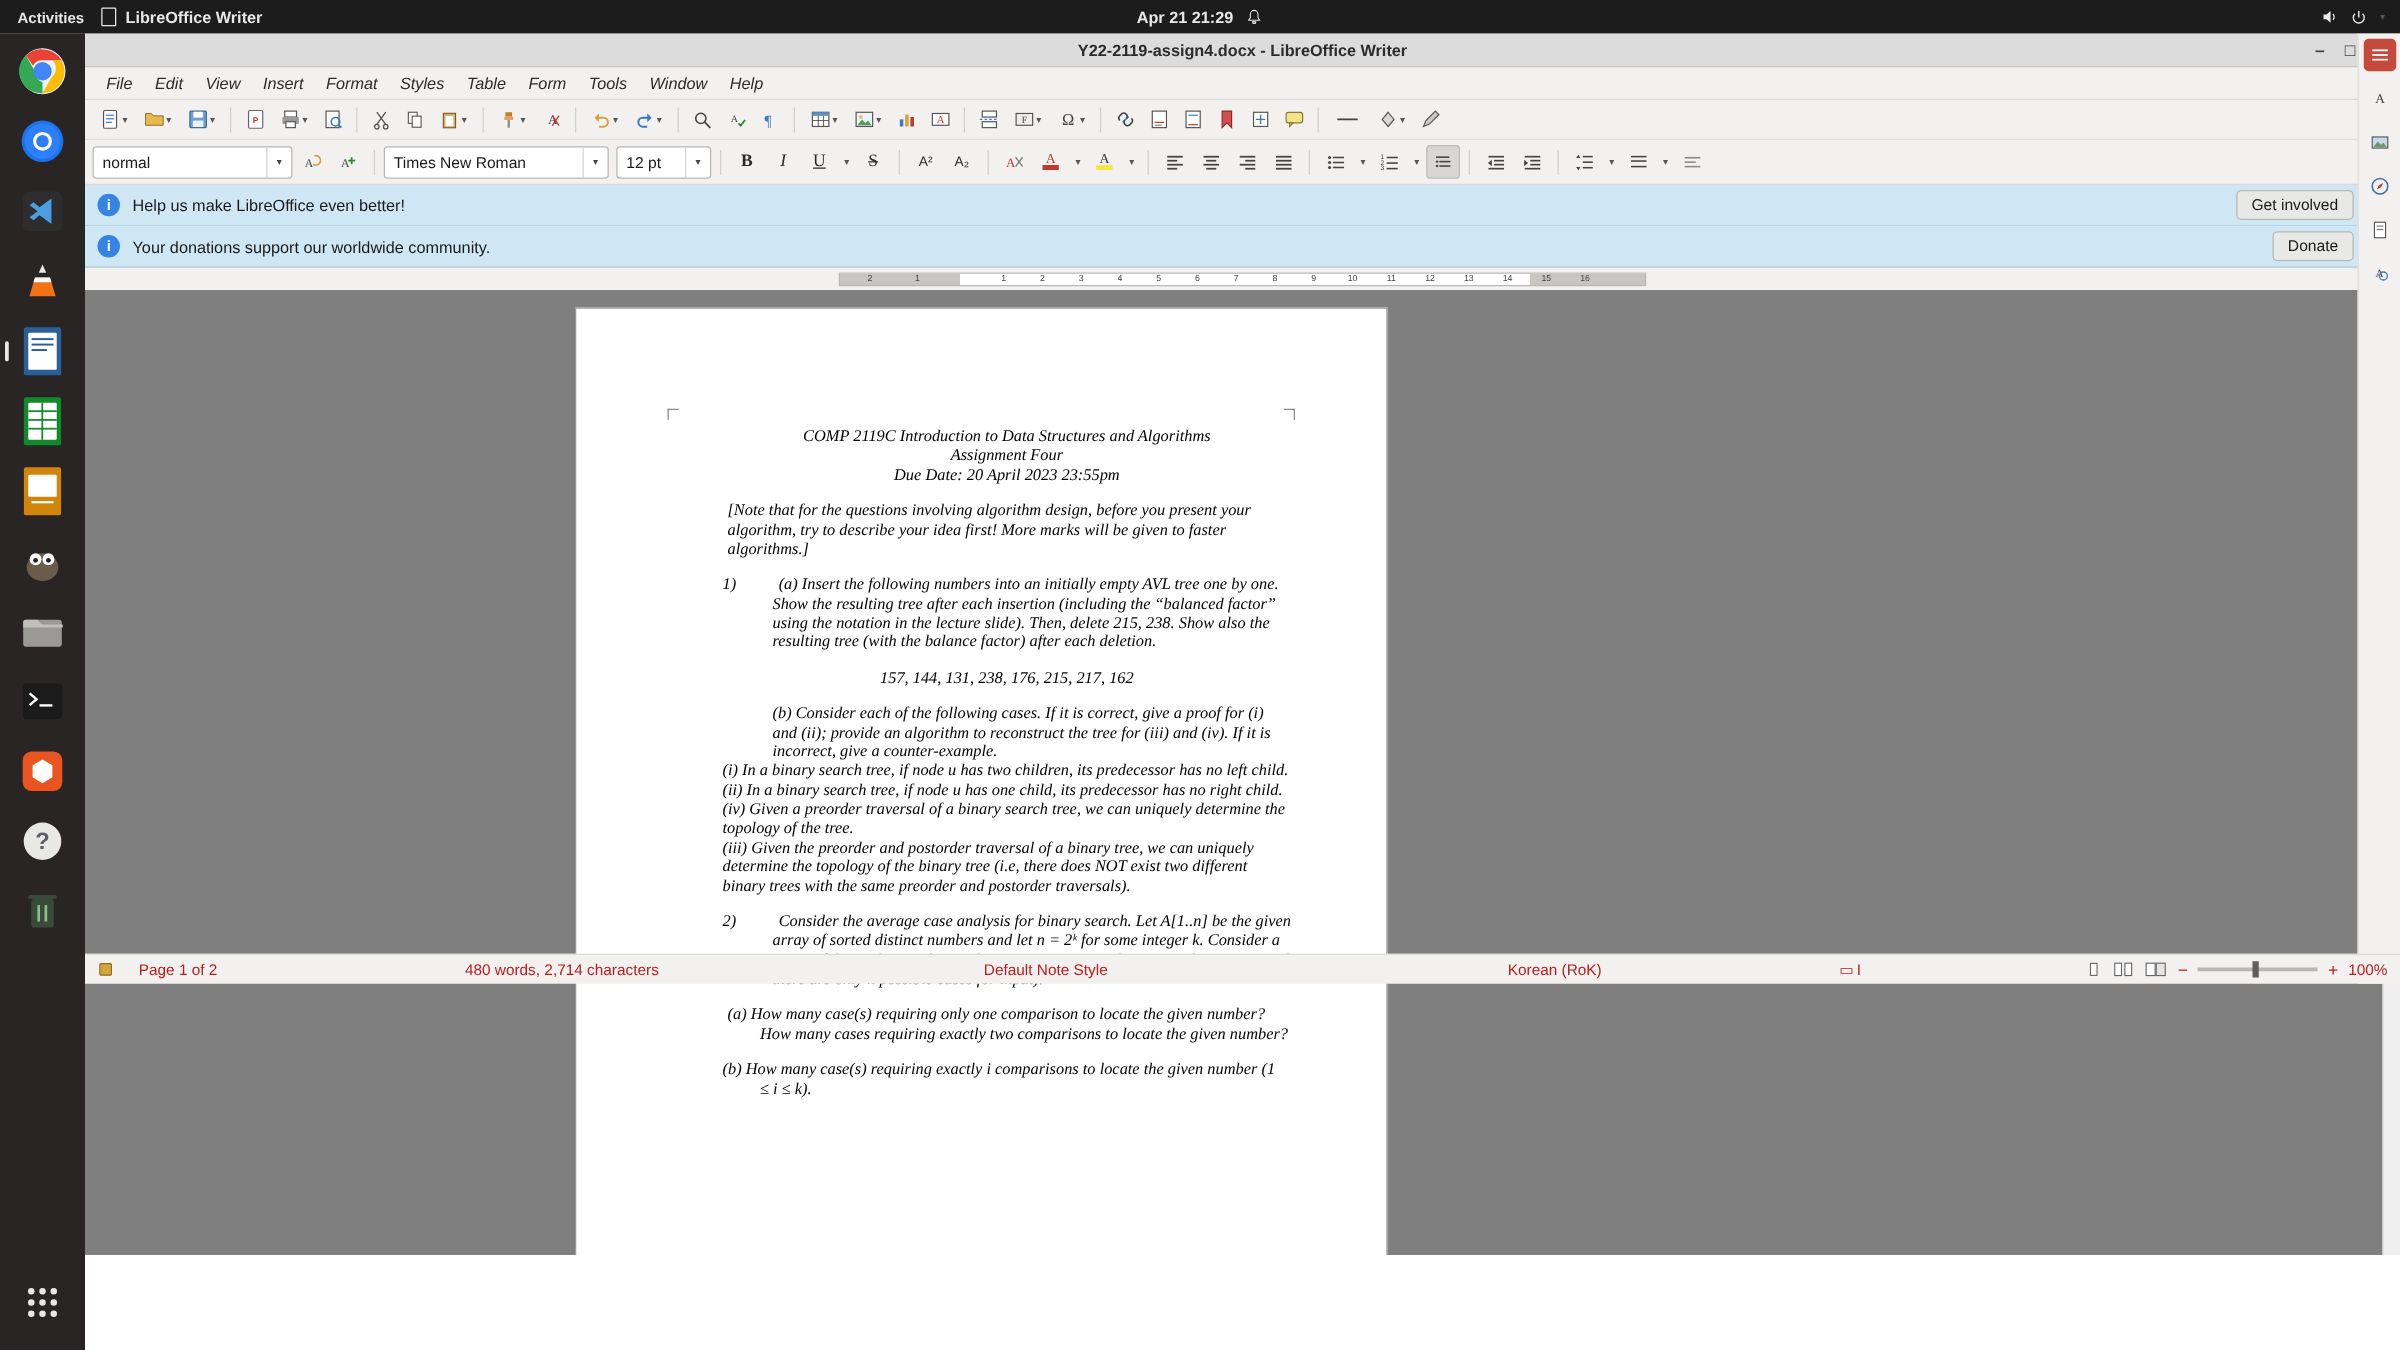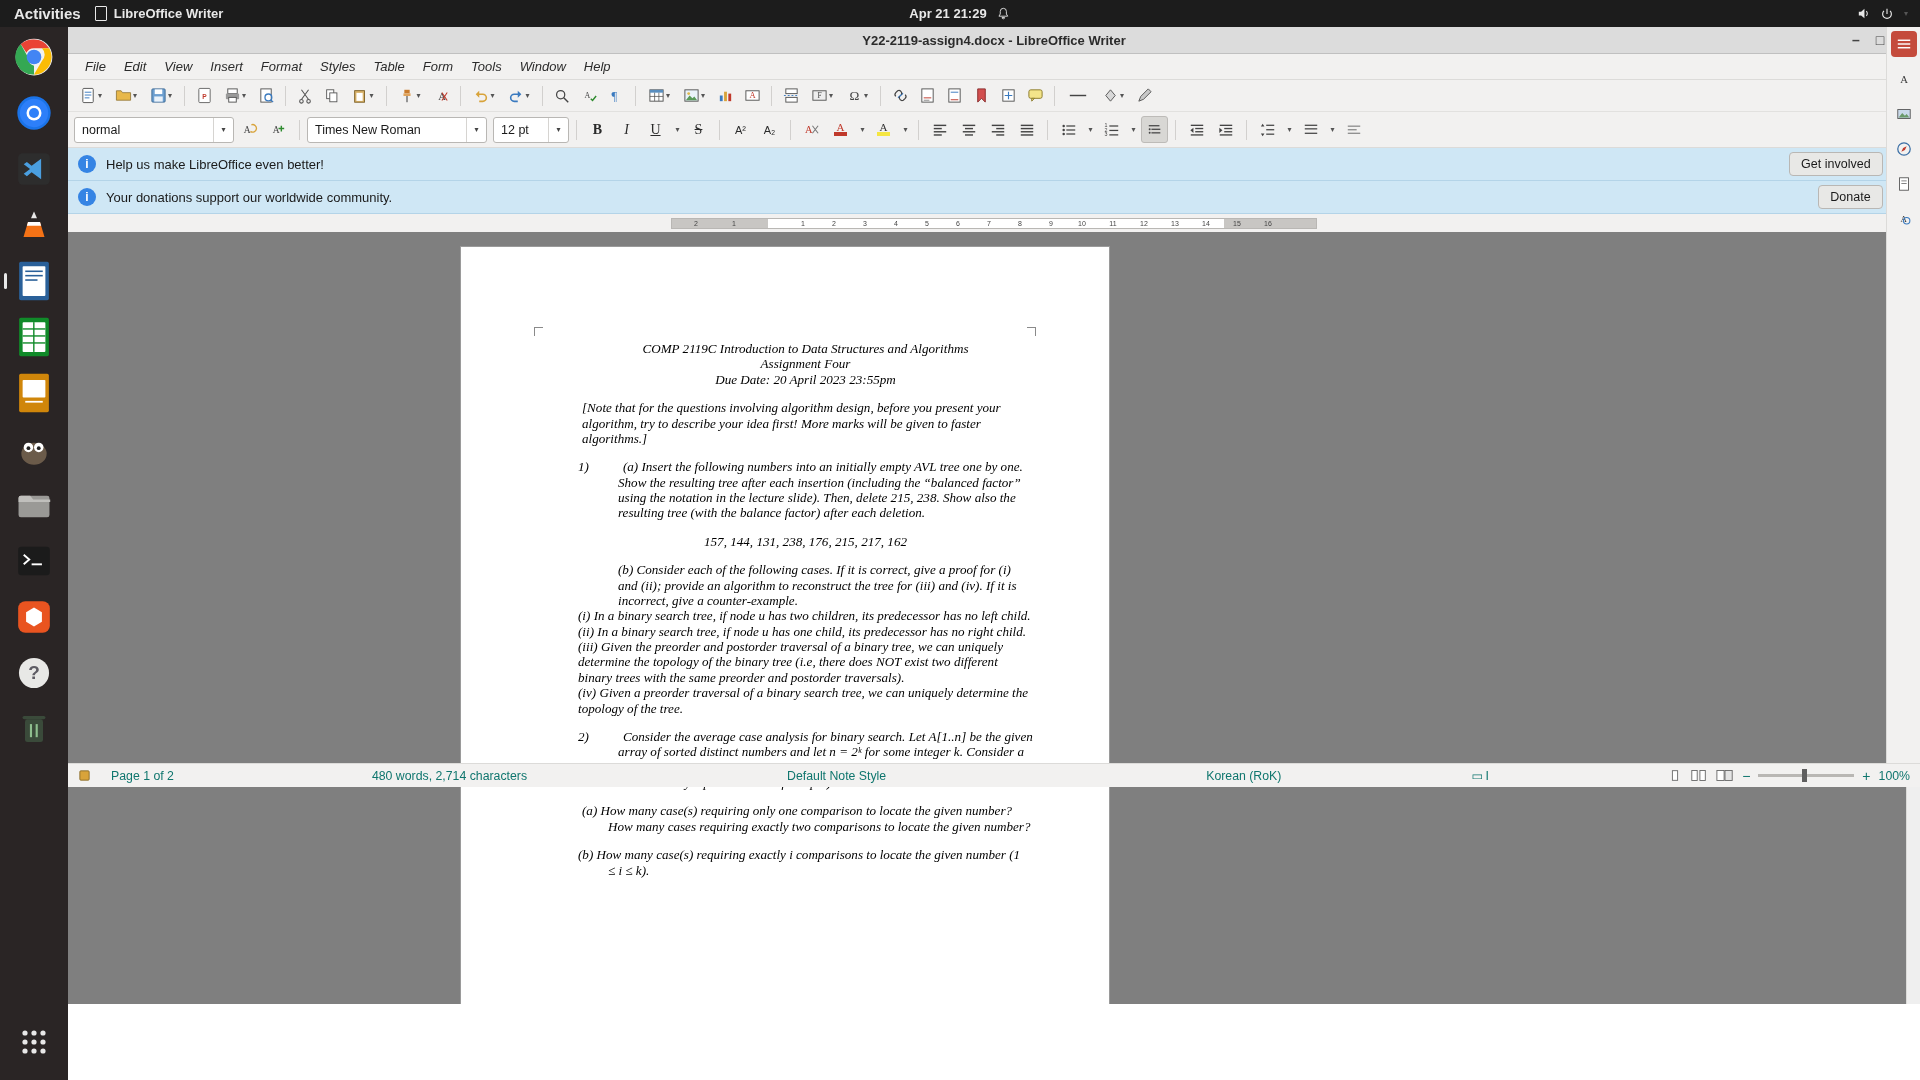--- a/index.html
+++ b/index.html
@@ -10,21 +10,21 @@
     background: #ffffff;
     overflow: hidden;
     -webkit-font-smoothing: antialiased;
   }
   
   #topbar {
     position:absolute; top:0; left:0; width:1920px; height:27px;
     background:#1c1c1c; color:#e8e8e8; font-size:13px;
     display:flex; align-items:center;
   }
-  #topbar .activities { padding:0 14px; font-weight:600; font-size:15px; }
+  #topbar .activities { padding:0 14px; font-weight:600; font-size:12px; }
   #topbar .appname { display:flex; align-items:flex-end; gap:7px; font-weight:600; }
   #topbar .clock {
     position:absolute; left:50%; transform:translateX(-50%);
     display:flex; align-items:center; gap:10px; font-weight:600;
   }
   #topbar .tray { position:absolute; right:12px; display:flex; align-items:center; gap:9px; }
   .doc-ico {
     width:12px; height:15px; border:1.4px solid #e8e8e8; border-radius:1px; display:inline-block;
   }
   
@@ -135,21 +135,21 @@
   
   #rsidebar {
     position:absolute; right:0; top:0; width:34px; bottom:0; background:#f2f1f0; border-left:1px solid #dcdbd9;
     display:flex; flex-direction:column; align-items:center; padding-top:4px; gap:9px;
   }
   #rsidebar .rs { width:26px; height:26px; display:flex; align-items:center; justify-content:center; font-size:14px; color:#3a3a3a; border-radius:3px; }
   #rsidebar .rs.hl { background:#c44b3c; color:#fff; border-radius:4px; }
   
   #status {
     position:absolute; bottom:0; left:0; right:0; height:24px; background:#f2f1f0;
-    border-top:1px solid #dcdbd9; display:flex; align-items:center; font-size:12.3px; color:#0f766e;
+    border-top:1px solid #dcdbd9; display:flex; align-items:center; font-size:12.3px; color:#b91c1c;
   }
   #status .cell { padding:0 10px; }
   #status .zoomwrap { margin-left:auto; display:flex; align-items:center; gap:8px; padding-right:10px; }
   .slider { width:96px; height:3px; background:#b9b7b4; position:relative; }
   .slider .knob { position:absolute; left:44px; top:-5px; width:5px; height:13px; background:#5f5f5f; }
   svg { display:block; }
 </style>
 </head>
 <body>
 
@@ -809,22 +809,22 @@
           <div class="gap"></div>
           <p style="padding-left:40px; text-indent:-40px">
             <span>1)</span><span class="tabind"></span><span>(a) Insert the following numbers into an initially empty AVL tree one by one. Show the resulting tree after each insertion (including the “balanced factor” using the notation in the lecture slide). Then, delete 215, 238. Show also the resulting tree (with the balance factor) after each deletion.</span>
           </p>
           <div class="gap"></div>
           <p class="ctr">157, 144, 131, 238, 176, 215, 217, 162</p>
           <div class="gap"></div>
           <p style="padding-left:40px; text-indent:0">(b) Consider each of the following cases. If it is correct, give a proof for (i) and (ii); provide an algorithm to reconstruct the tree for (iii) and (iv). If it is incorrect, give a counter-example.</p>
           <p>(i) In a binary search tree, if node u has two children, its predecessor has no left child.</p>
           <p>(ii) In a binary search tree, if node u has one child, its predecessor has no right child.</p>
+          <p>(iv) Given a preorder traversal of a binary search tree, we can uniquely determine the topology of the tree.</p>
           <p>(iii) Given the preorder and postorder traversal of a binary tree, we can uniquely determine the topology of the binary tree (i.e, there does NOT exist two different binary trees with the same preorder and postorder traversals).</p>
-          <p>(iv) Given a preorder traversal of a binary search tree, we can uniquely determine the topology of the tree.</p>
           <div class="gap"></div>
           <p style="padding-left:40px; text-indent:-40px">
             <span>2)</span><span class="tabind"></span><span>Consider the average case analysis for binary search. Let A[1..n] be the given array of sorted distinct numbers and let n = 2ᵏ for some integer k. Consider a successful search (i.e., the number you want to search exists in the array A and there are only n possible cases for input).</span>
           </p>
           <div class="gap"></div>
           <p class="hang" style="padding-left:30px">(a) How many case(s) requiring only one comparison to locate the given number? How many cases requiring exactly two comparisons to locate the given number?</p>
           <div class="gap"></div>
           <p>(b) How many case(s) requiring exactly i comparisons to locate the given number (1</p>
           <p style="padding-left:30px">≤ i ≤ k).</p>
         </div>

